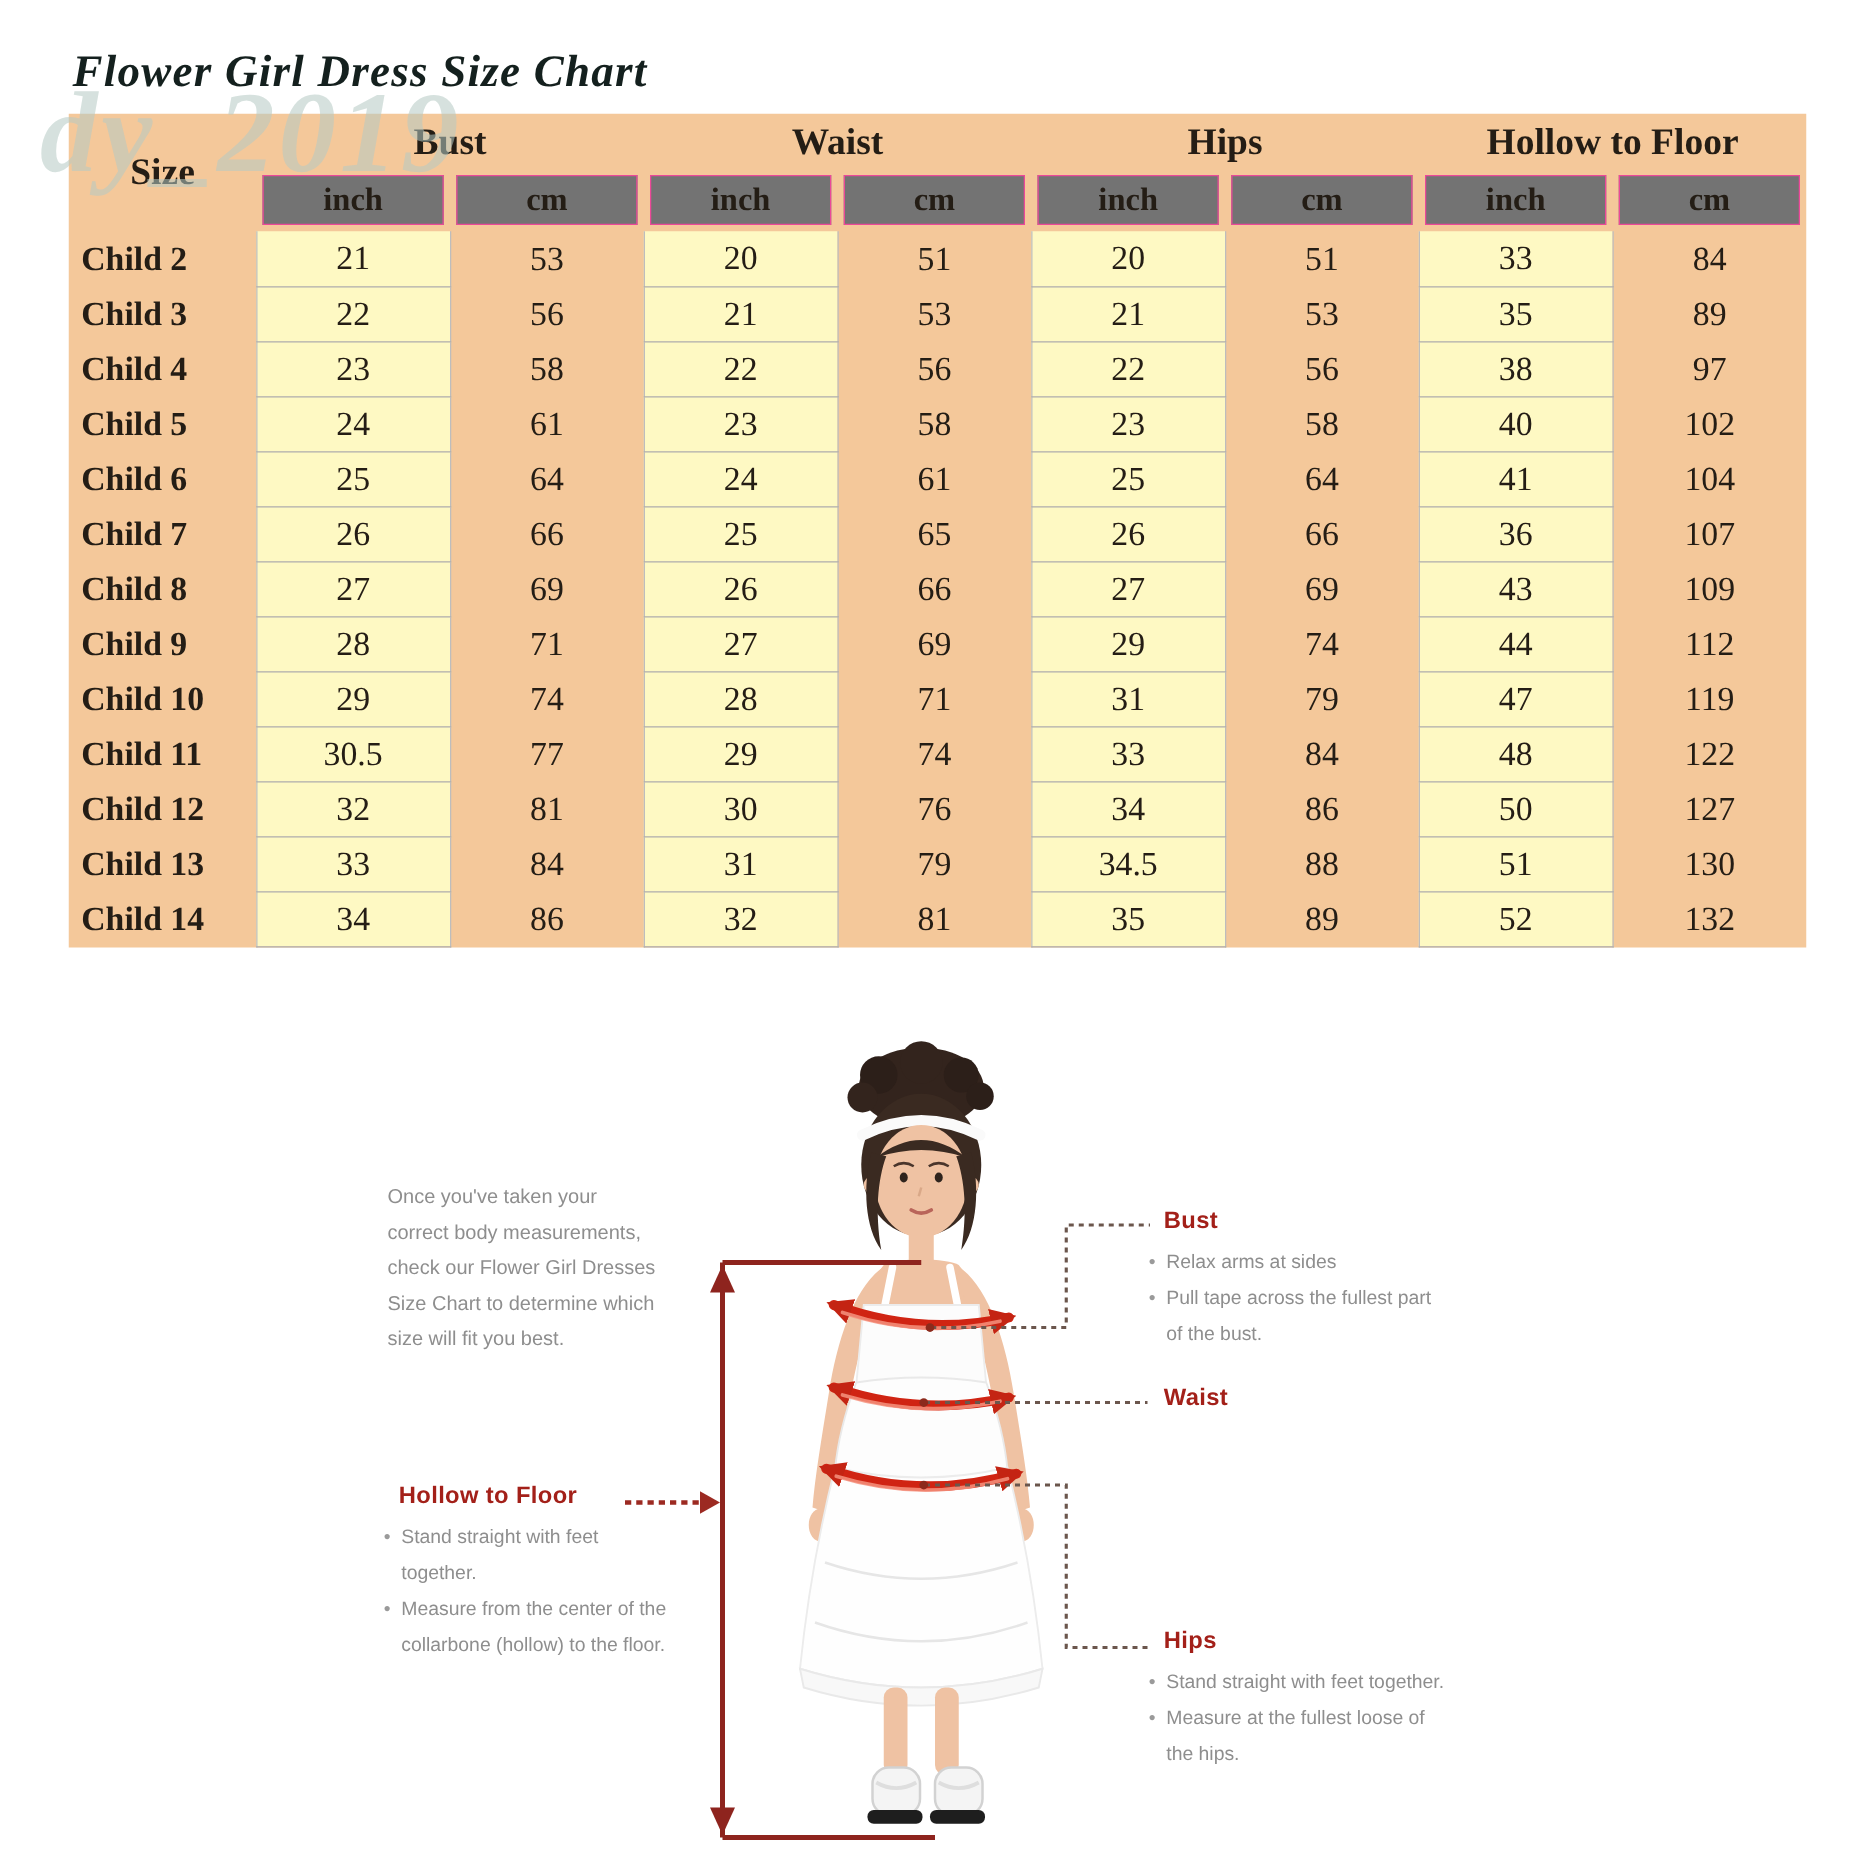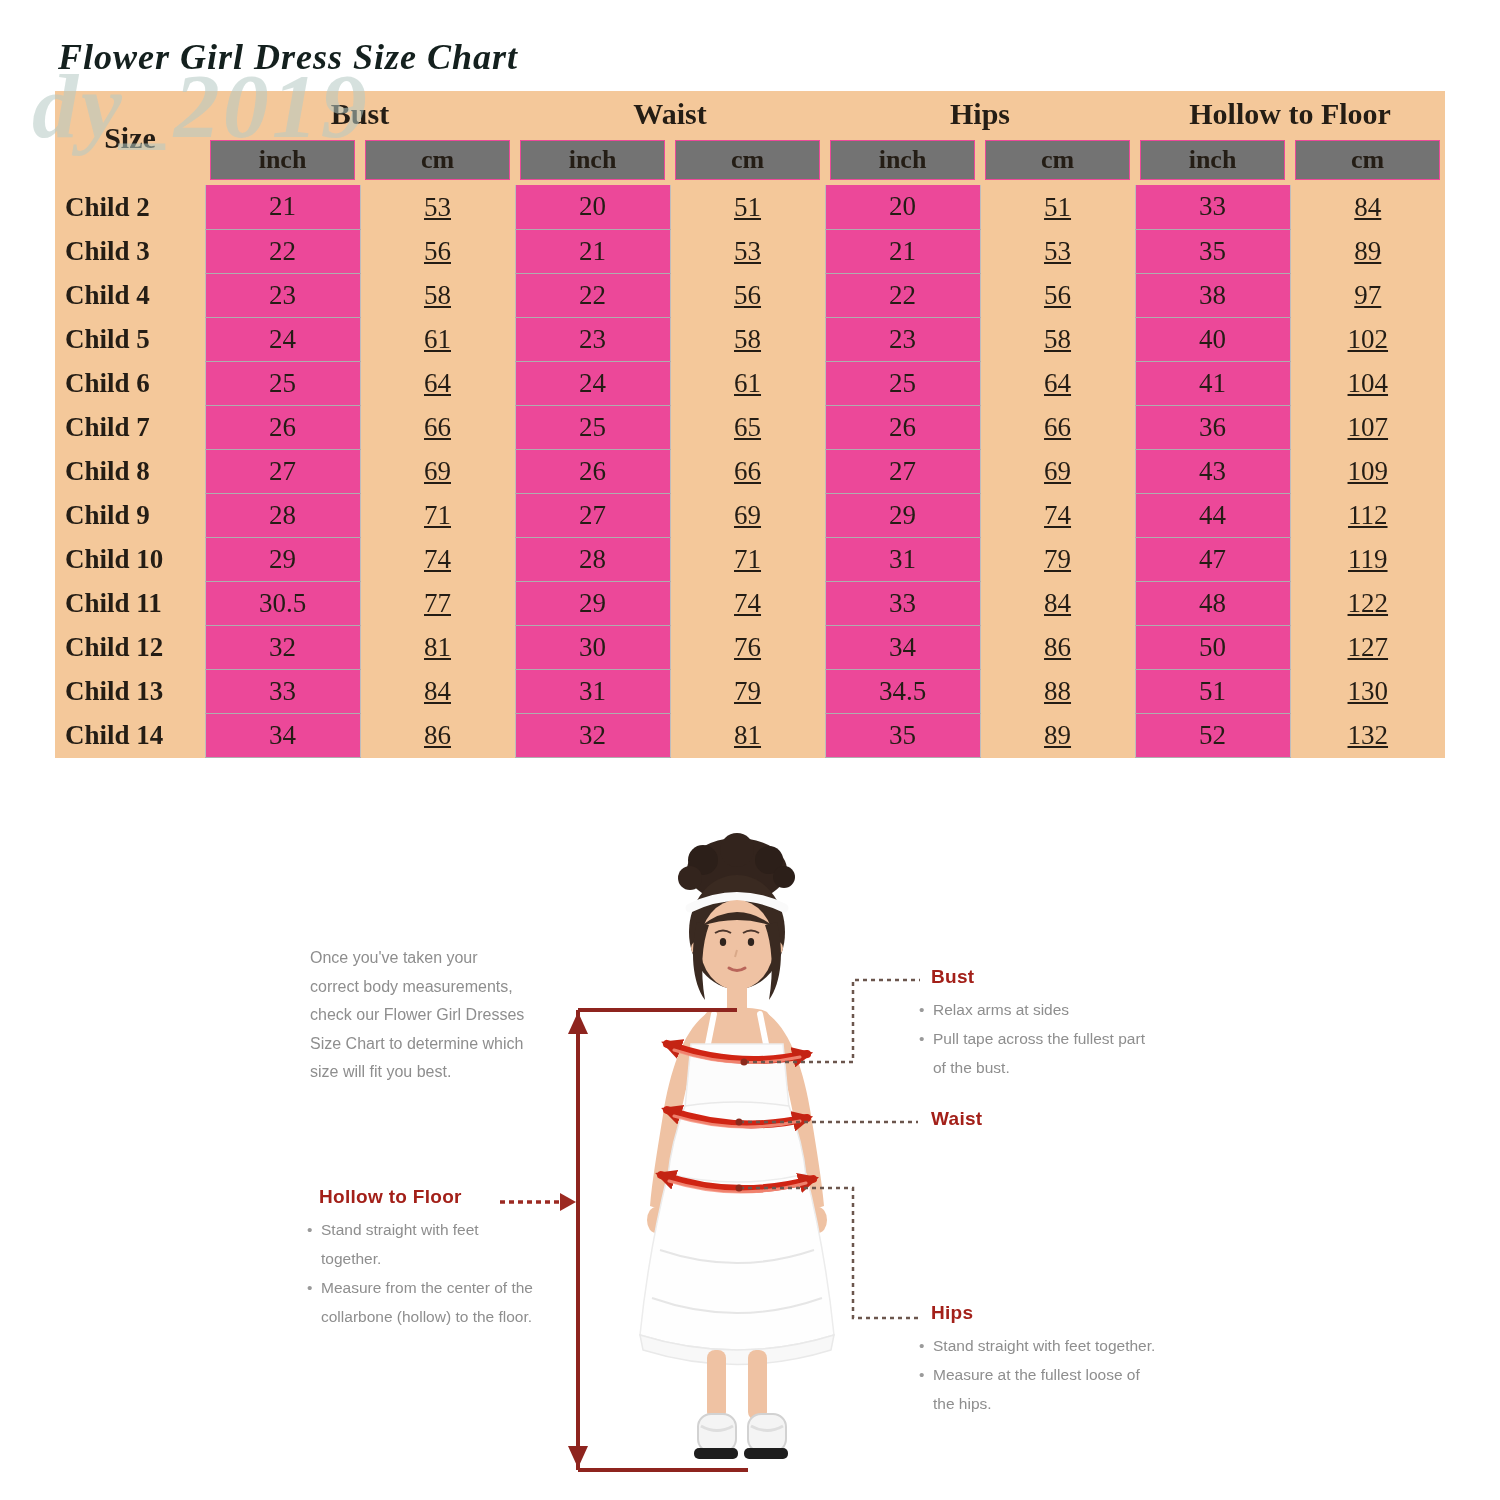--- a/index.html
+++ b/index.html
@@ -29,23 +29,23 @@
         font-family:"Liberation Serif",serif;color:var(--table-text);padding-left:45px;}
   table.size-chart th,table.size-chart td{padding:0;text-align:center;vertical-align:middle;}
   tr.group-row th{height:46px;font-size:30px;font-weight:bold;}
   tr.unit-row th{height:48px;}
   .unit-box{margin:3px 5px 5px 5px;height:38px;line-height:38px;background:#737373;
         border:1px solid #ec4899;font-size:26px;font-weight:bold;}
   th.size-head{font-size:30px;font-weight:bold;}
   tbody tr{height:44px;margin-left:44px;}
   tbody th.size-cell{font-size:27px;font-weight:600;text-align:left;padding-left:10px;}
   tbody td{font-size:27px;}
-  tbody td.w{background:#ec4899;border-left:1px solid #bdbdbd;border-right:1px solid #bdbdbd;
+  tbody td.w{background:#fef9c3;border-left:1px solid #bdbdbd;border-right:1px solid #bdbdbd;
         border-bottom:1px solid #aeaeae;}
-  tbody td.p{background:transparent;text-decoration:underline;}
+  tbody td.p{background:transparent;}
 
   
   .bottom{position:absolute;left:0;top:830px;width:1500px;height:670px;padding-left:27px;}
   .figure-svg{position:absolute;left:0;top:0;width:1500px;height:670px;z-index:1;}
   .txt{position:absolute;z-index:2;}
   .intro{left:310px;top:98px;width:215px;font-size:16px;line-height:28.5px;color:var(--gray-text);}
   .label-block h3{margin:0 0 7px 13px;font-size:19px;font-weight:bold;color:var(--heading-red);
         letter-spacing:.3px;}
   .label-block ul{list-style:none;margin:0;padding:0;}
   .label-block li{position:relative;padding-left:15px;font-size:15.5px;line-height:29px;

